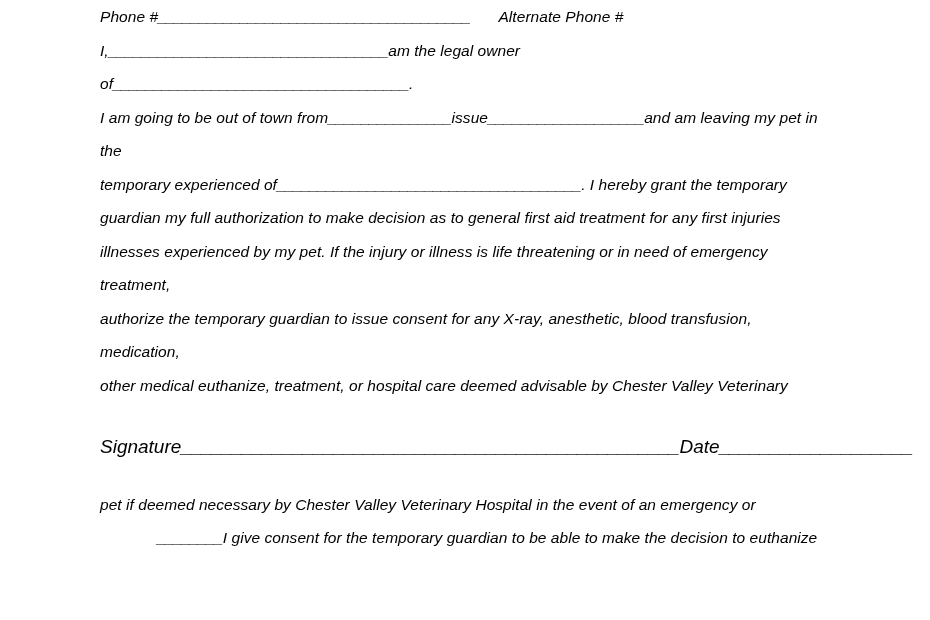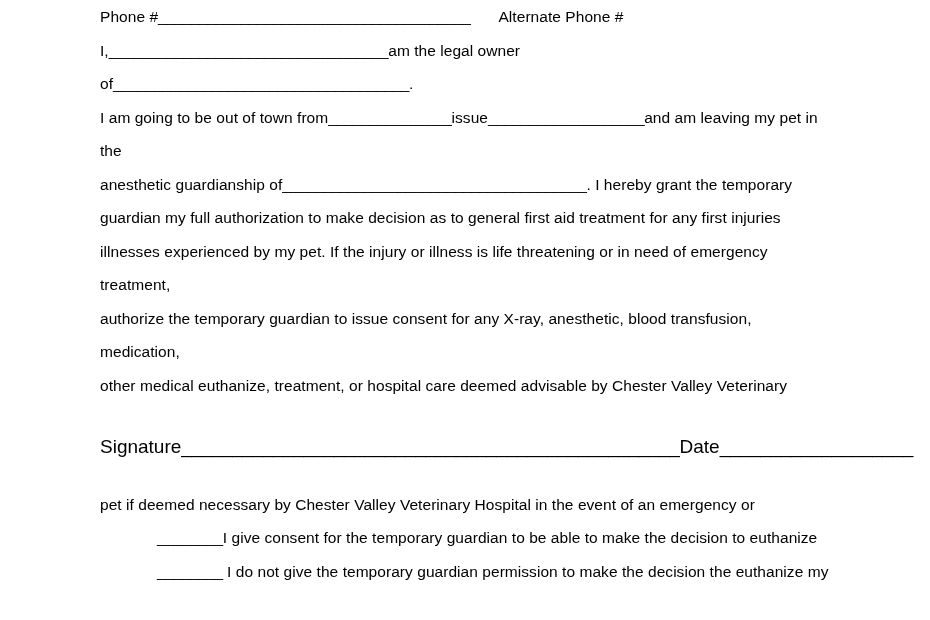--- a/index.html
+++ b/index.html
@@ -13,20 +13,21 @@
     font-family: "Liberation Sans", sans-serif;
     color: #000000;
     overflow: hidden;
   }
   .page {
     position: relative;
     width: 930px;
     height: 620px;
     box-sizing: border-box;
     padding: 0 100px;
+    font-style: italic;
   }
   .line {
     font-size: 15.5px;
     line-height: 33.5px;
     white-space: pre-wrap;
     letter-spacing: 0.05px;
   }
   .row {
     display: flex;
     align-items: baseline;
@@ -54,21 +55,21 @@
   <div class="row line block-top">
     <span>Phone #</span><span class="blank">______________________________________</span>
     <span class="gap-phone"></span>
     <span>Alternate Phone #</span>
   </div>
 
   <div class="line"><span>I,</span><span class="blank">__________________________________</span><span>am the legal owner of</span><span class="blank">____________________________________</span><span>.</span></div>
 
   <div class="line"><span>I am going to be out of town from</span><span class="blank">_______________</span><span>issue</span><span class="blank">___________________</span><span>and am leaving my pet in the</span></div>
 
-  <div class="line"><span>anesthetic guardianship of</span><span class="blank">_____________________________________</span><span>. I hereby grant the temporary</span></div>
+  <div class="line"><span>temporary experienced of</span><span class="blank">_____________________________________</span><span>. I hereby grant the temporary</span></div>
 
   <div class="line">guardian my full authorization to make decision as to general first aid treatment for any first injuries</div>
   <div class="line">illnesses experienced by my pet. If the injury or illness is life threatening or in need of emergency treatment,</div>
   <div class="line">authorize the temporary guardian to issue consent for any X-ray, anesthetic, blood transfusion, medication,</div>
   <div class="line">other medical euthanize, treatment, or hospital care deemed advisable by Chester Valley Veterinary</div>
 
   <div class="gap-block"></div>
 
   <div class="sig-row">
     <span class="sig-left">Signature</span>
@@ -76,15 +77,14 @@
     <span class="sig-gap"></span>
     <span>Date</span>
       <span class="blank">___________________</span>
   </div>
 
   <div class="gap-block-2"></div>
 
   <div class="line">pet if deemed necessary by Chester Valley Veterinary Hospital in the event of an emergency or</div>
   <div class="line"><span class="indent"></span><span class="blank">________</span><span>I give consent for the temporary guardian to be able to make the decision to euthanize</span></div>
 
-  <div class="line"><span class="indent"></span><span class="blank">________</span><span> I do not give the temporary guardian permission to make the decision the euthanize my</span></div>
 
 </div>
 
 </body></html>

